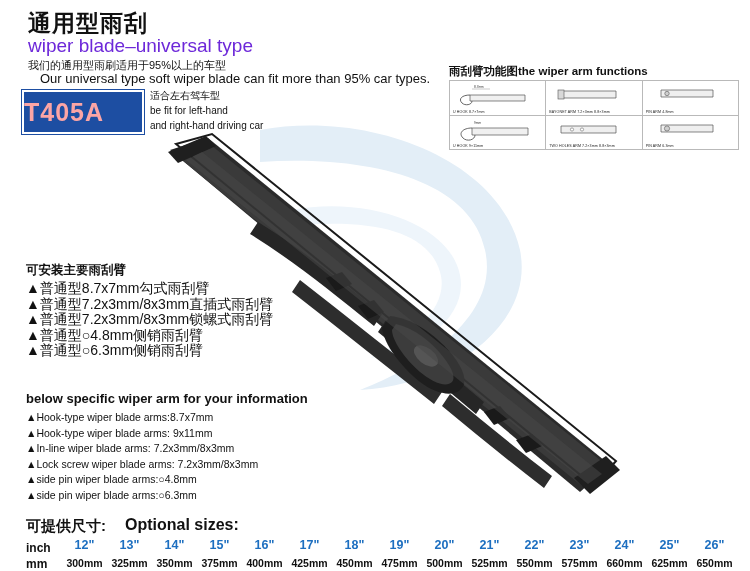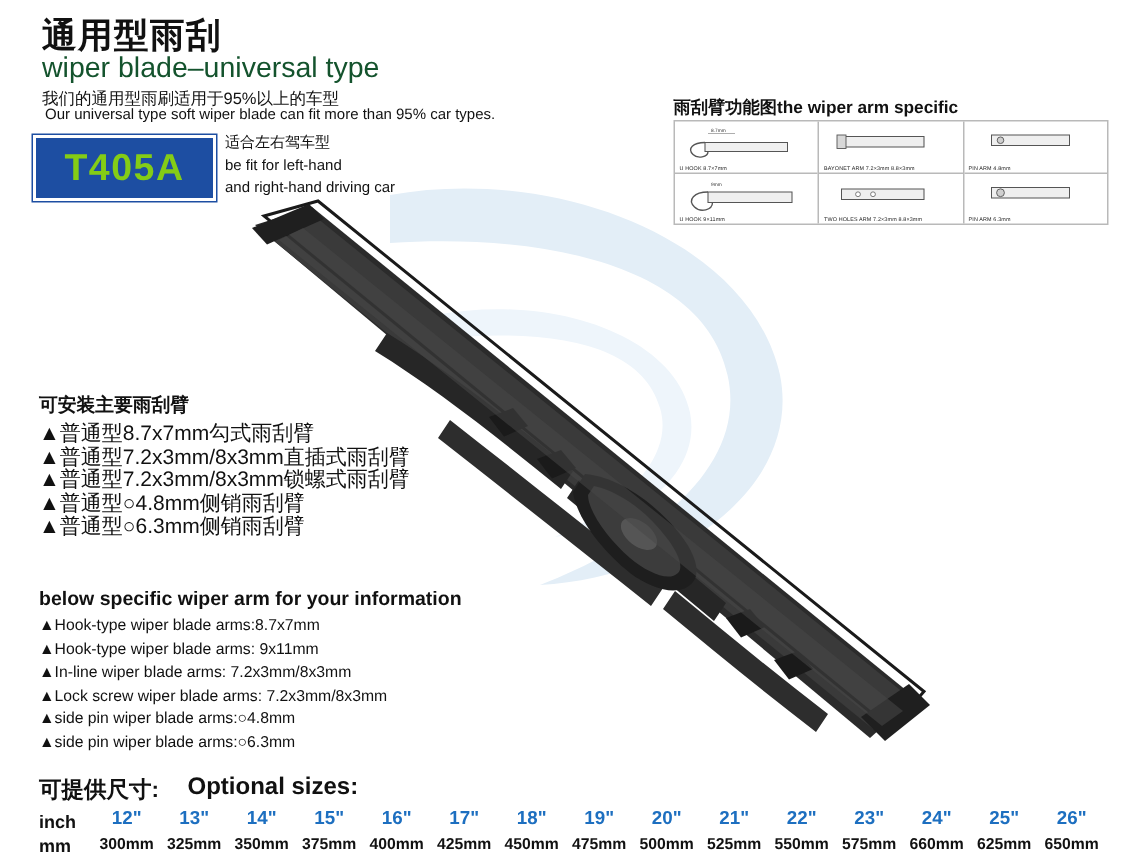--- a/index.html
+++ b/index.html
@@ -41,58 +41,58 @@
     font-weight: bold;
     letter-spacing: 1px;
     color: #111;
     z-index: 3;
   }
   .title-en {
     position: absolute;
     left: 28px;
     top: 35px;
     font-size: 19px;
-    color: #14532d;
+    color: #6d28d9;
     z-index: 3;
   }
   .subtitle-cn {
     position: absolute;
     left: 28px;
     top: 58px;
     font-size: 11px;
     color: #111;
     z-index: 3;
   }
   .subtitle-en {
     position: absolute;
-    left: 30px;
+    left: 40px;
     top: 71px;
-    font-size: 10px;
+    font-size: 13px;
     color: #111;
     z-index: 3;
   }
 
   
   .badge {
     position: absolute;
     left: 22px;
     top: 90px;
     width: 118px;
     height: 40px;
     background: #1d4ea2;
     border: 2px solid #ffffff;
     box-shadow: 0 0 0 1px #1d4ea2;
     z-index: 3;
   }
   .badge-text {
-    color: #84cc16;
+    color: #fca5a5;
     font-size: 25px;
     font-weight: bold;
     line-height: 40px;
-    text-align: center;
+    text-align: left;
     letter-spacing: 1px;
     border-radius: 10px;
   }
   .badge-note {
     position: absolute;
     left: 150px;
     top: 88px;
     font-size: 10px;
     line-height: 15px;
     z-index: 3;
@@ -273,21 +273,21 @@
 
   <div class="badge">
     <div class="badge-text">T405A</div>
   </div>
   <div class="badge-note">
     <div>适合左右驾车型</div>
     <div>be fit for left-hand</div>
     <div>and right-hand driving car</div>
   </div>
 
-  <div class="fn-title">雨刮臂功能图the wiper arm specific</div>
+  <div class="fn-title">雨刮臂功能图the wiper arm functions</div>
   <div class="fn-box">
 
     <div class="fn-col">
       <div class="fn-cell">
         <svg class="fn-svg" width="95" height="33" viewBox="0 0 95 33">
           <path d="M20,14 L75,14 L75,20 L20,20 Z" fill="#f0f0f0" stroke="#555" stroke-width="0.7"></path>
           <path d="M20,14 C12,14 8,18 12,22 C15,25 22,24 22,20" fill="none" stroke="#555" stroke-width="0.9"></path>
           <line x1="22" y1="8" x2="40" y2="8" stroke="#777" stroke-width="0.4"></line>
           <text x="24" y="7" font-size="3.2" fill="#333" font-family="Liberation Sans, sans-serif">8.7mm</text>
         </svg>

